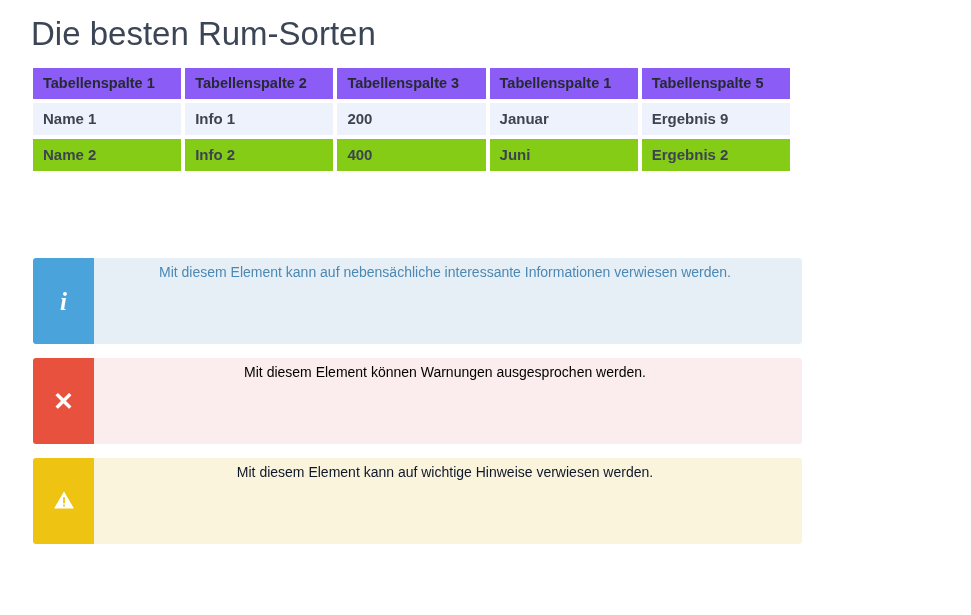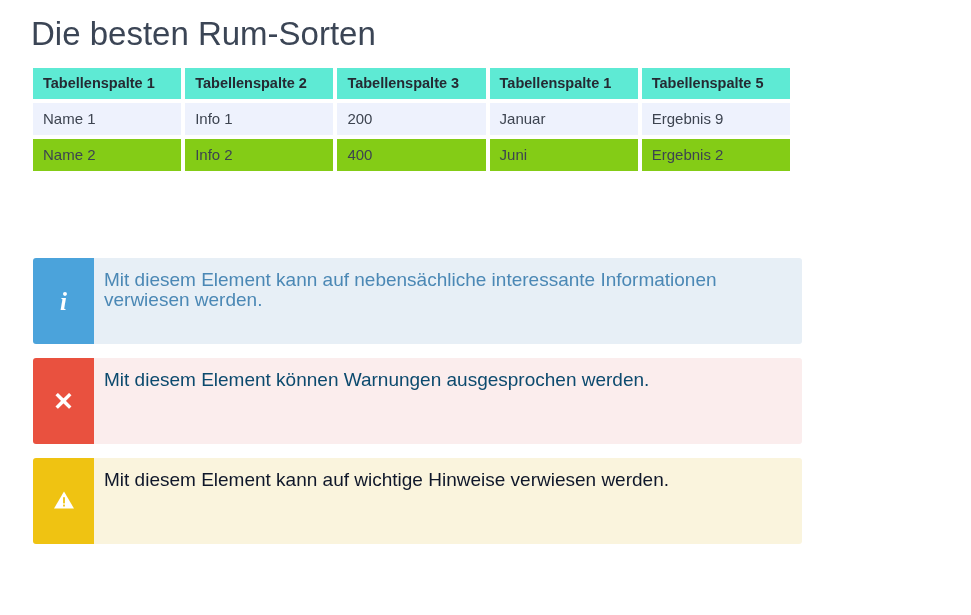--- a/index.html
+++ b/index.html
@@ -38,33 +38,33 @@
     position: absolute;
     left: 33px;
     top: 68px;
     width: 765px;
     border-collapse: separate;
     border-spacing: 4px 4px;
     table-layout: fixed;
     margin: -4px;
   }
   .data-table th {
-    background: #5eead4;
+    background: #8b5cf6;
     color: #252a33;
     font-size: 14.5px;
     font-weight: bold;
     text-align: left;
     padding: 6px 10px 7px 10px;
     height: 18px;
     white-space: nowrap;
   }
   .data-table td {
     font-size: 15px;
     color: #3d4450;
-    font-weight: 400;
+    font-weight: 700;
     text-align: left;
     padding: 7px 10px 8px 10px;
     height: 17px;
     white-space: nowrap;
   }
   .data-table tr.row-odd td {
     background: #eef2fd;
   }
   .data-table tr.row-even td {
     background: #84cc16;
@@ -89,32 +89,33 @@
   .alert-icon {
     width: 61px;
     flex: 0 0 61px;
     display: flex;
     align-items: center;
     justify-content: center;
     color: #ffffff;
   }
   .alert-body {
     flex: 1 1 auto;
-    padding: 12px 16px 12px 10px;
-    font-size: 19px;
+    padding: 4px 16px 12px 10px;
+    font-size: 14px;
     line-height: 20px;
+    text-align: center;
   }
 
   .alert-info          { top: 258px; }
   .alert-info .alert-icon { background: #4ba3db; }
   .alert-info .alert-body { background: #e7eff6; color: #4b88b5; }
 
   .alert-warning          { top: 358px; }
   .alert-warning .alert-icon { background: #e9513f; }
-  .alert-warning .alert-body { background: #fbeded; color: #0c4a6e; }
+  .alert-warning .alert-body { background: #fbeded; color: #000000; }
 
   .alert-note          { top: 458px; }
   .alert-note .alert-icon { background: #efc312; }
   .alert-note .alert-body { background: #faf4dd; color: #0f172a; }
 
   .icon-glyph-i {
     font-family: "Liberation Serif", serif;
     font-style: italic;
     font-weight: bold;
     font-size: 25px;

